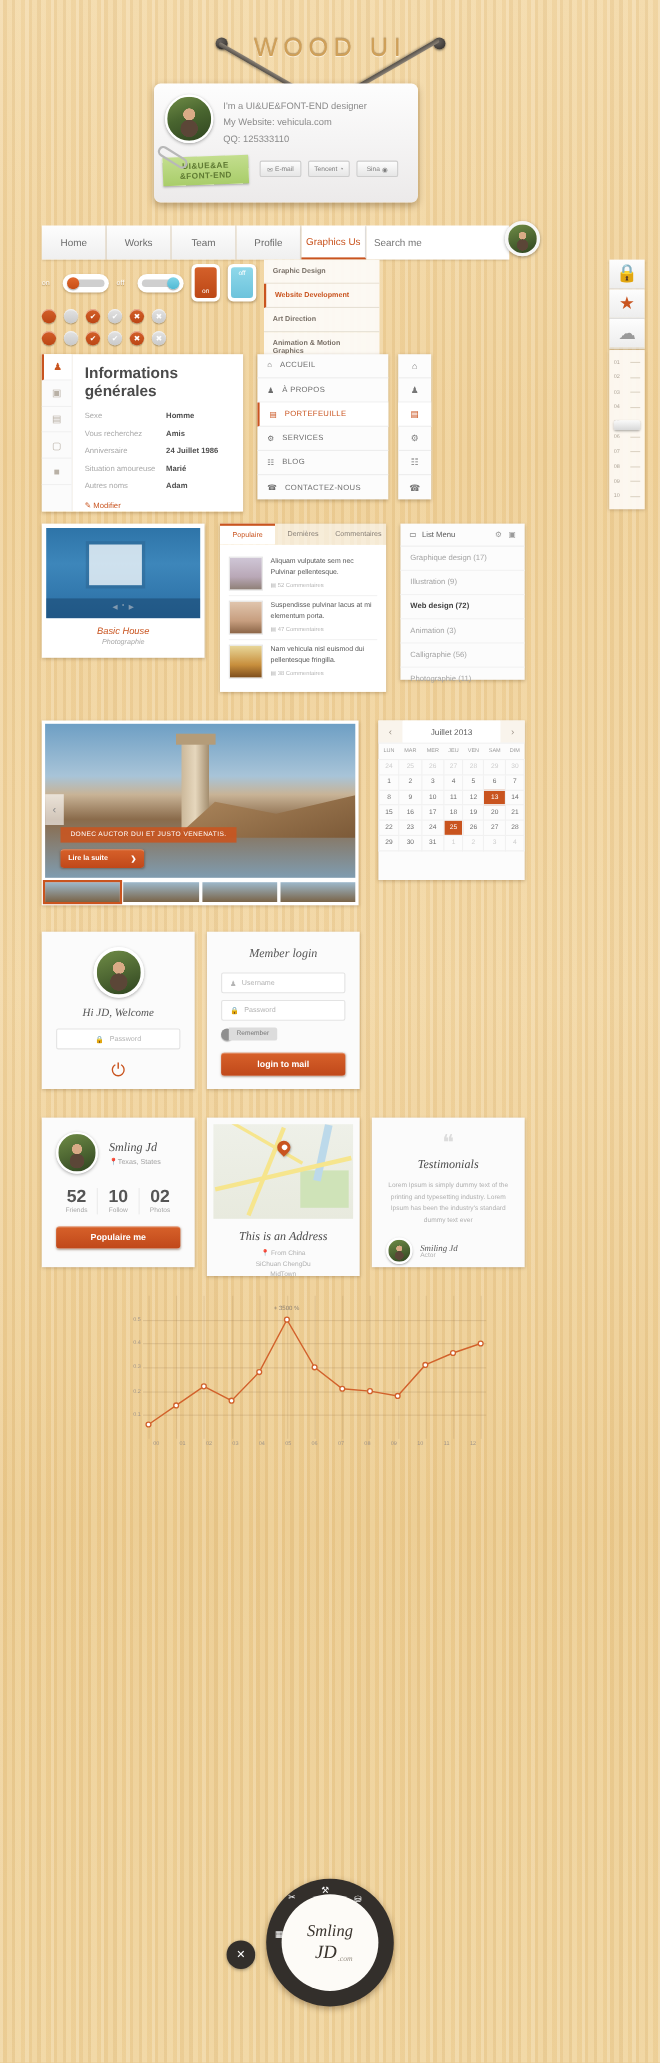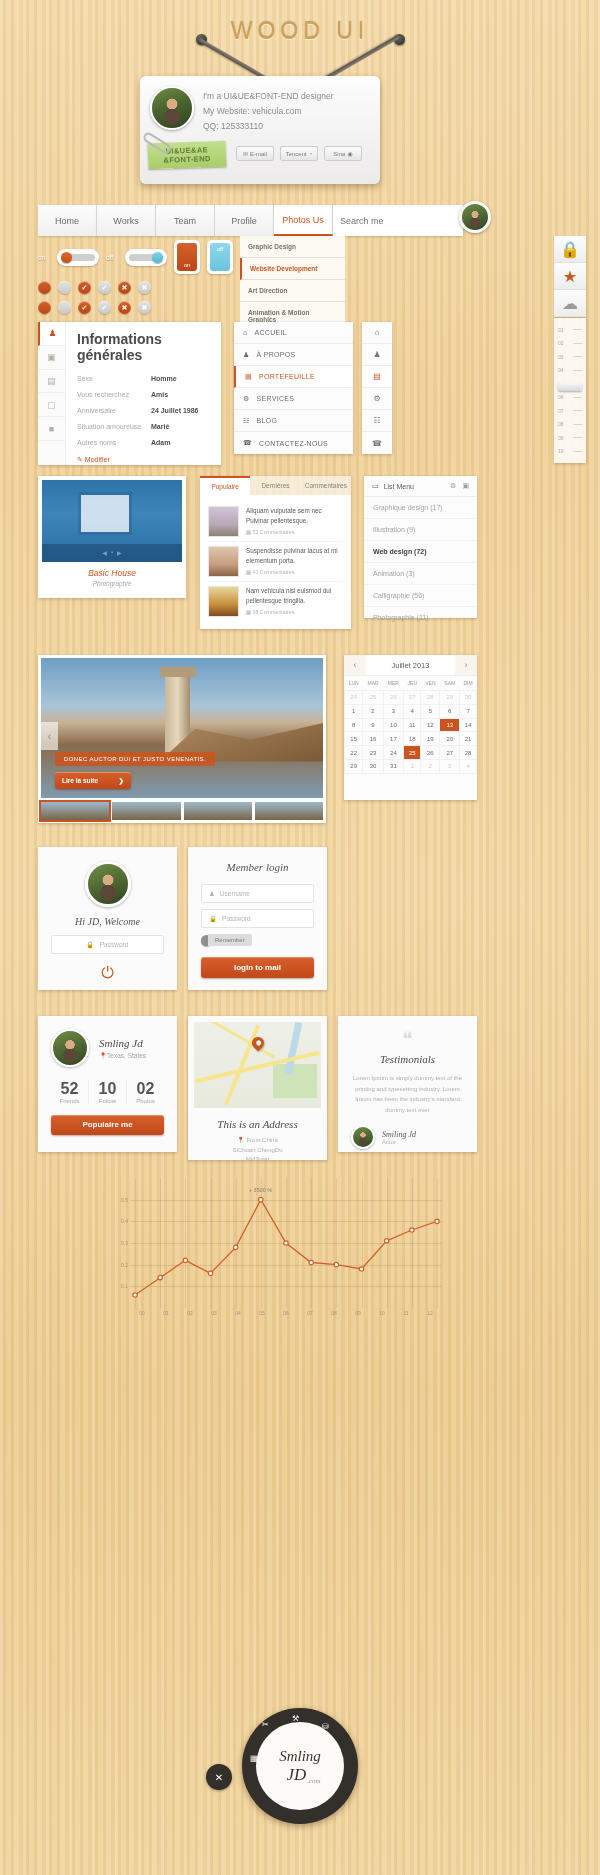--- a/index.html
+++ b/index.html
@@ -23,21 +23,21 @@
     background:linear-gradient(180deg,#d7612a 0%, #c0481a 100%);
     color:#fff; border:none; border-radius:3px; text-align:center;
     box-shadow:0 1px 2px rgba(80,40,10,.4), 0 1px 0 rgba(255,255,255,.3) inset;
     font-weight:bold; cursor:pointer;
   }
   .mono-gray { color:#9a9a9a; }
 
   
   #hanger { position:absolute; left:0; top:0; width:600px; height:200px; }
   .wood-title {
-    position:absolute; left:0; top:18px; width:600px; text-align:center;
+    position:absolute; left:0; top:30px; width:600px; text-align:center;
     font-size:23px; letter-spacing:5px; color:#cfa059;
     text-shadow:0 1px 0 rgba(255,255,255,.55), 0 -1px 1px rgba(120,80,30,.45);
     font-family:"Liberation Sans", sans-serif;
   }
   .rope { position:absolute; height:4px; background:linear-gradient(180deg,#8b8276,#55504a); border-radius:2px; box-shadow:0 1px 2px rgba(0,0,0,.3); }
   .r1 { left:200px; top:38px; width:128px; transform:rotate(30deg); transform-origin:left top; }
   .r2 { left:400px; top:38px; width:128px; transform:rotate(150deg); transform-origin:left top; }
   .pin { position:absolute; width:11px; height:11px; border-radius:50%;
          background:radial-gradient(circle at 35% 30%,#6a6560,#2d2a27); box-shadow:0 1px 2px rgba(0,0,0,.5); }
   .signboard {
@@ -271,21 +271,21 @@
         </div>
     </div>
   </div>
 </div>
 
 <div id="navbar">
   <div class="nav-item">Home</div>
   <div class="nav-item">Works</div>
   <div class="nav-item">Team</div>
   <div class="nav-item">Profile</div>
-  <div class="nav-item active">Photos Us</div>
+  <div class="nav-item active">Graphics Us</div>
   <div class="nav-search">
     <input placeholder="Search me" style="">
     <span>🔍</span>
   </div>
   <div class="nav-avatar"></div>
 </div>
 
 <div id="dropdown">
   <div class="dd-item">Graphic Design</div>
   <div class="dd-item active">Website Development</div>

